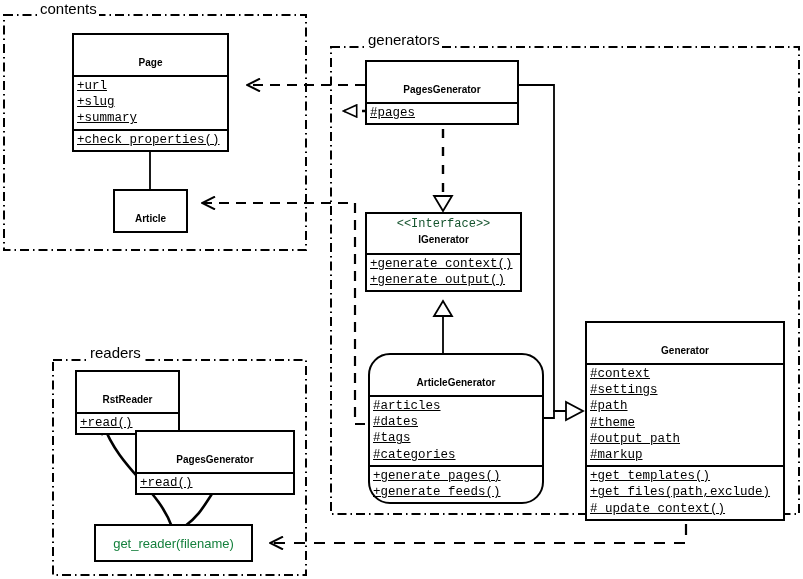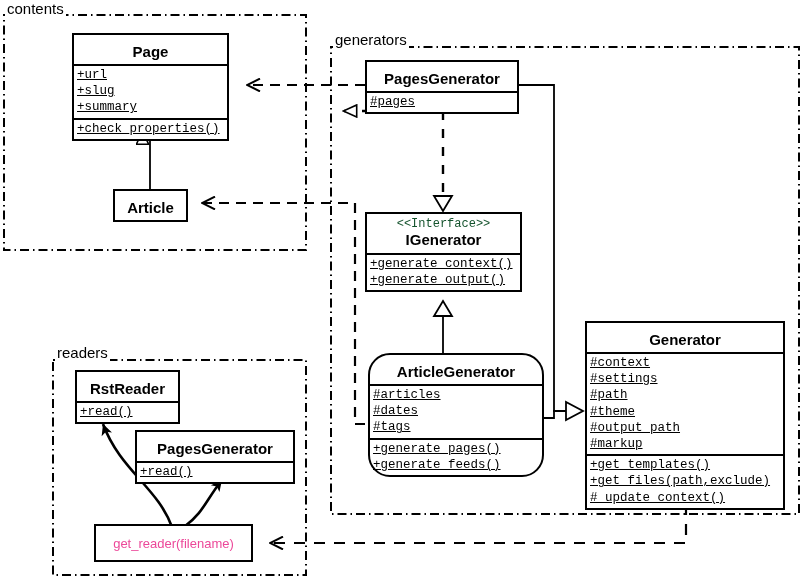--- a/index.html
+++ b/index.html
@@ -26,23 +26,23 @@
   }
   .uml-box {
     position: absolute;
     border: 2px solid #000;
     background: #ffffff;
     box-sizing: border-box;
   }
   .uml-title {
     font-family: "Liberation Sans", sans-serif;
     font-weight: bold;
-    font-size: 15px;
+    font-size: 10px;
     text-align: center;
-    padding: 8px 6px 4px 6px;
+    padding: 19px 6px 4px 6px;
     color: #000;
     line-height: 17px;
     white-space: nowrap;
   }
   .uml-stereo {
     font-family: "Liberation Mono", monospace;
     font-size: 12px;
     text-align: center;
     color: #14532d;
     line-height: 14px;
@@ -74,31 +74,32 @@
     border: 2px solid #000;
     background: #ffffff;
     box-sizing: border-box;
     display: flex;
     align-items: center;
     justify-content: center;
   }
   .plain-box-label {
     font-family: "Liberation Sans", sans-serif;
     font-size: 13px;
-    color: #ec4899;
+    color: #15803d;
     white-space: nowrap;
   }
   .pkg-label {
     position: absolute;
     font-family: "Liberation Sans", sans-serif;
     font-size: 15px;
     color: #000;
     background: #ffffff;
     white-space: nowrap;
     padding: 0 2px;
+    margin-left: 33px;
   }
 </style>
 </head>
 <body>
 
 <div id="diagram-root">
 
   <svg class="layer" viewBox="0 0 803 579">
     <defs>
       <marker id="hollowTri" markerWidth="16" markerHeight="14" refX="14.5" refY="7" orient="auto" markerUnits="userSpaceOnUse">
@@ -205,20 +206,21 @@
     </div>
   </div>
 
   <div class="uml-box" style="left:368px; top:353px; width:176px;border-radius:22px;">
     <div class="uml-title">ArticleGenerator</div>
     <div class="uml-sep"></div>
     <div class="uml-compartment">
       <div class="uml-member">#articles</div>
       <div class="uml-member">#dates</div>
       <div class="uml-member">#tags</div>
+      <div class="uml-member">#categories</div>
     </div>
     <div class="uml-sep"></div>
     <div class="uml-compartment">
       <div class="uml-member">+generate_pages()</div>
       <div class="uml-member">+generate_feeds()</div>
     </div>
   </div>
 
   <div class="uml-box" style="left:585px; top:321px; width:200px;">
     <div class="uml-title">Generator</div>

